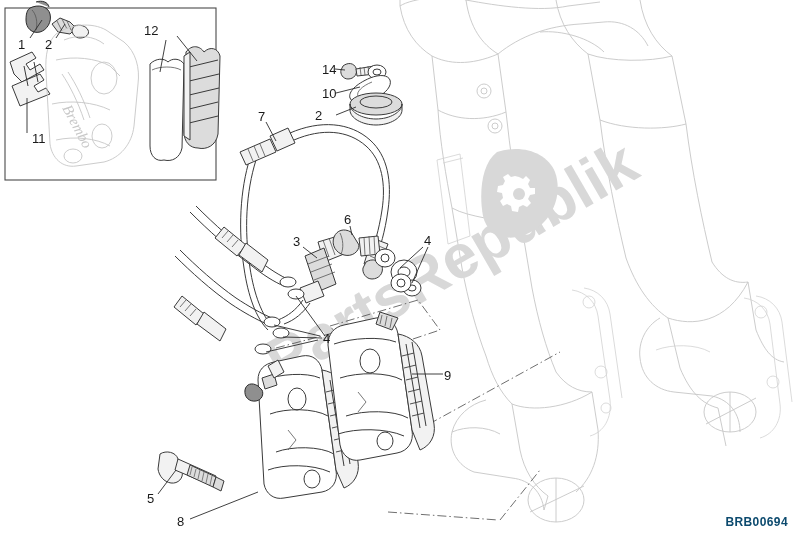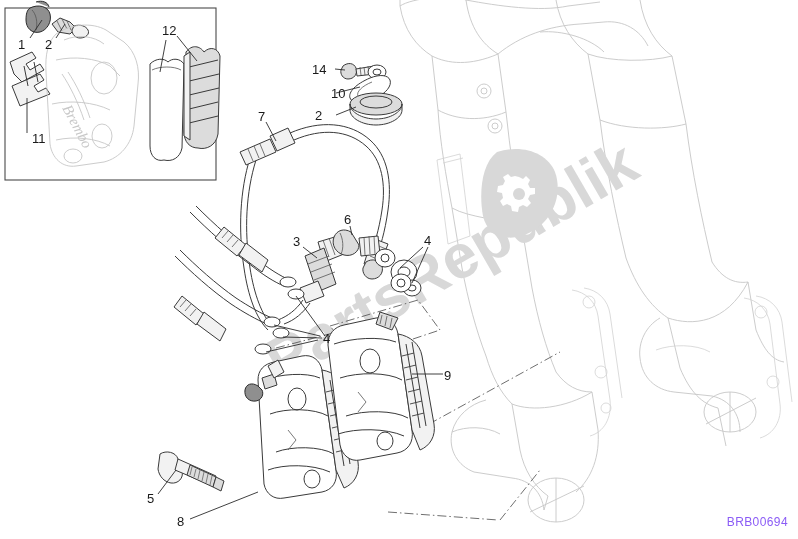--- a/index.html
+++ b/index.html
@@ -7,21 +7,21 @@
   #diagram-root{position:relative;width:798px;height:539px;background:#fff;}
   svg.layer{position:absolute;left:0;top:0;width:798px;height:539px;}
   .callout-num{
     position:absolute;font-family:"Liberation Sans",sans-serif;
     font-size:13px;color:#1a1a1a;line-height:1;white-space:nowrap;
     user-select:none;
   }
   #part-code{
     position:absolute;right:10px;bottom:10px;
     font-family:"Liberation Sans",sans-serif;font-size:12px;
-    color:#8b5cf6;letter-spacing:.4px;
+    color:#0c4a6e;letter-spacing:.4px;font-weight:bold;
   }
   .wm-text{
     font-family:"Liberation Sans",sans-serif;
     font-weight:bold;font-size:62px;
     fill:#d8d8d8;fill-opacity:1;
   }
   .ln{fill:none;stroke:#3a3a3a;stroke-width:1;}
   .ln-thin{fill:none;stroke:#555;stroke-width:.8;}
   .ln-ghost{fill:none;stroke:#c6c6c6;stroke-width:.9;}
   .ln-ghost2{fill:none;stroke:#d2d2d2;stroke-width:.8;}
@@ -339,23 +339,23 @@
       <path class="lead" d="M318 340 L266 352"></path>
       <path class="lead" d="M443 374 L412 374"></path>
       <path class="lead" d="M158 494 L176 470"></path>
       <path class="lead" d="M190 519 L258 492"></path>
     </g>
   </svg>
 
   <div class="callout-num" style="left:18px;top:38px;">1</div>
   <div class="callout-num" style="left:45px;top:38px;">2</div>
   <div class="callout-num" style="left:32px;top:132px;">11</div>
-  <div class="callout-num" style="left:162px;top:24px;">12</div>
-  <div class="callout-num" style="left:312px;top:63px;">14</div>
-  <div class="callout-num" style="left:331px;top:87px;">10</div>
+  <div class="callout-num" style="left:144px;top:24px;">12</div>
+  <div class="callout-num" style="left:322px;top:63px;">14</div>
+  <div class="callout-num" style="left:322px;top:87px;">10</div>
   <div class="callout-num" style="left:315px;top:109px;">2</div>
   <div class="callout-num" style="left:258px;top:110px;">7</div>
   <div class="callout-num" style="left:293px;top:235px;">3</div>
   <div class="callout-num" style="left:344px;top:213px;">6</div>
   <div class="callout-num" style="left:424px;top:234px;">4</div>
   <div class="callout-num" style="left:323px;top:332px;">4</div>
   <div class="callout-num" style="left:444px;top:369px;">9</div>
   <div class="callout-num" style="left:147px;top:492px;">5</div>
   <div class="callout-num" style="left:177px;top:515px;">8</div>
 

